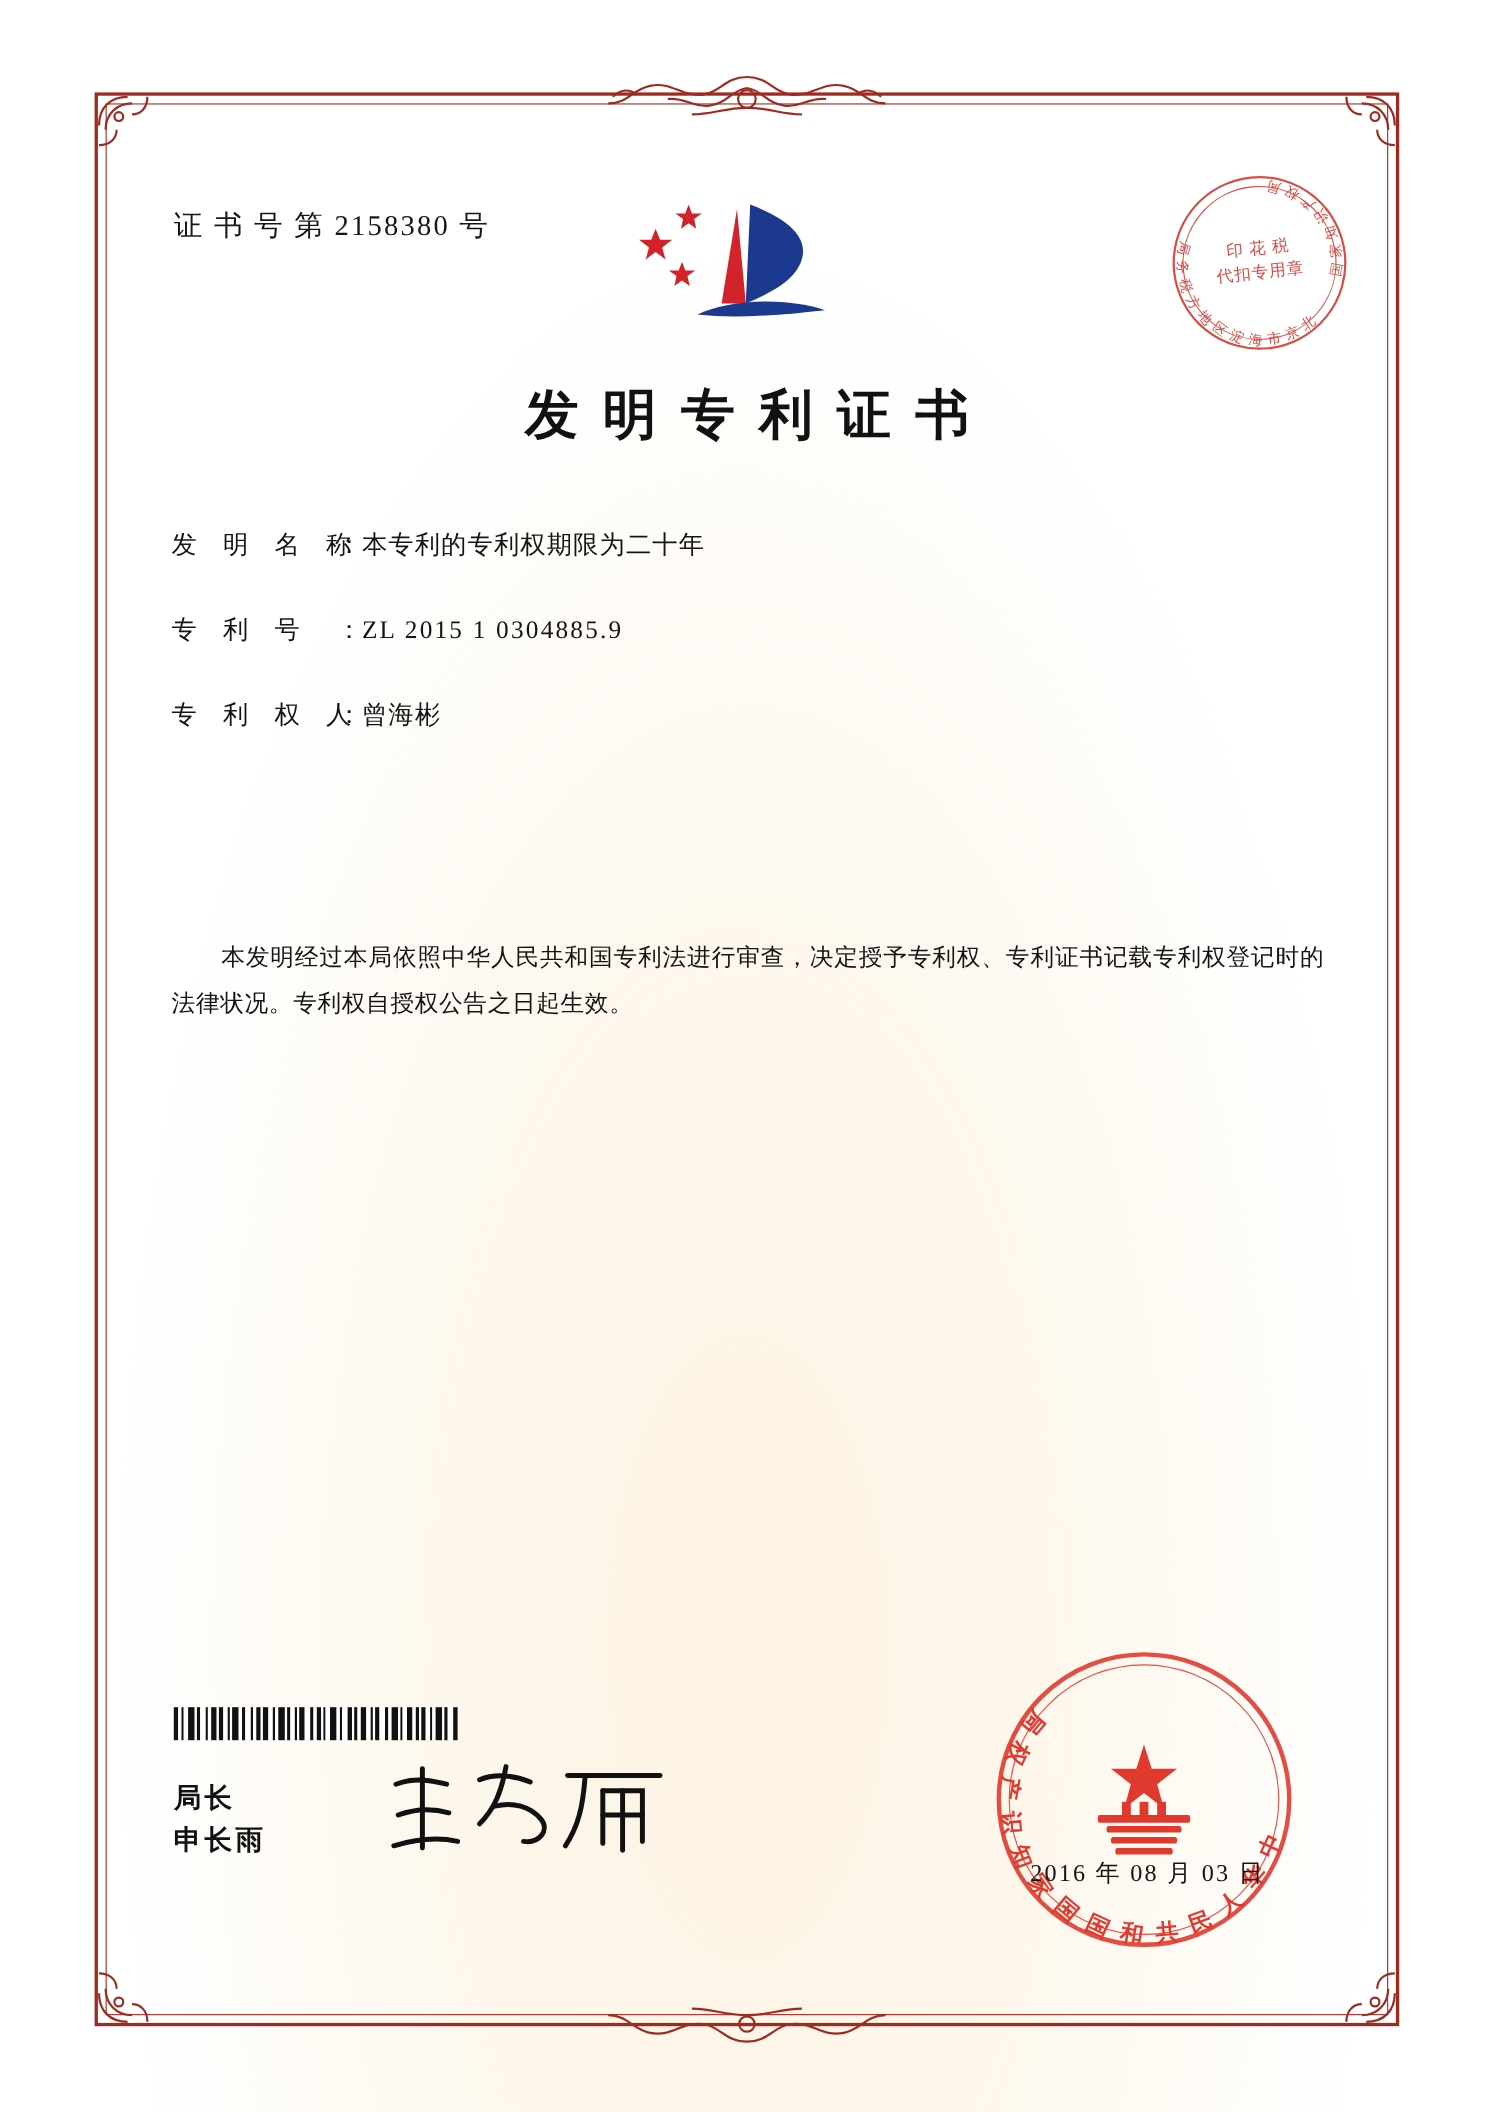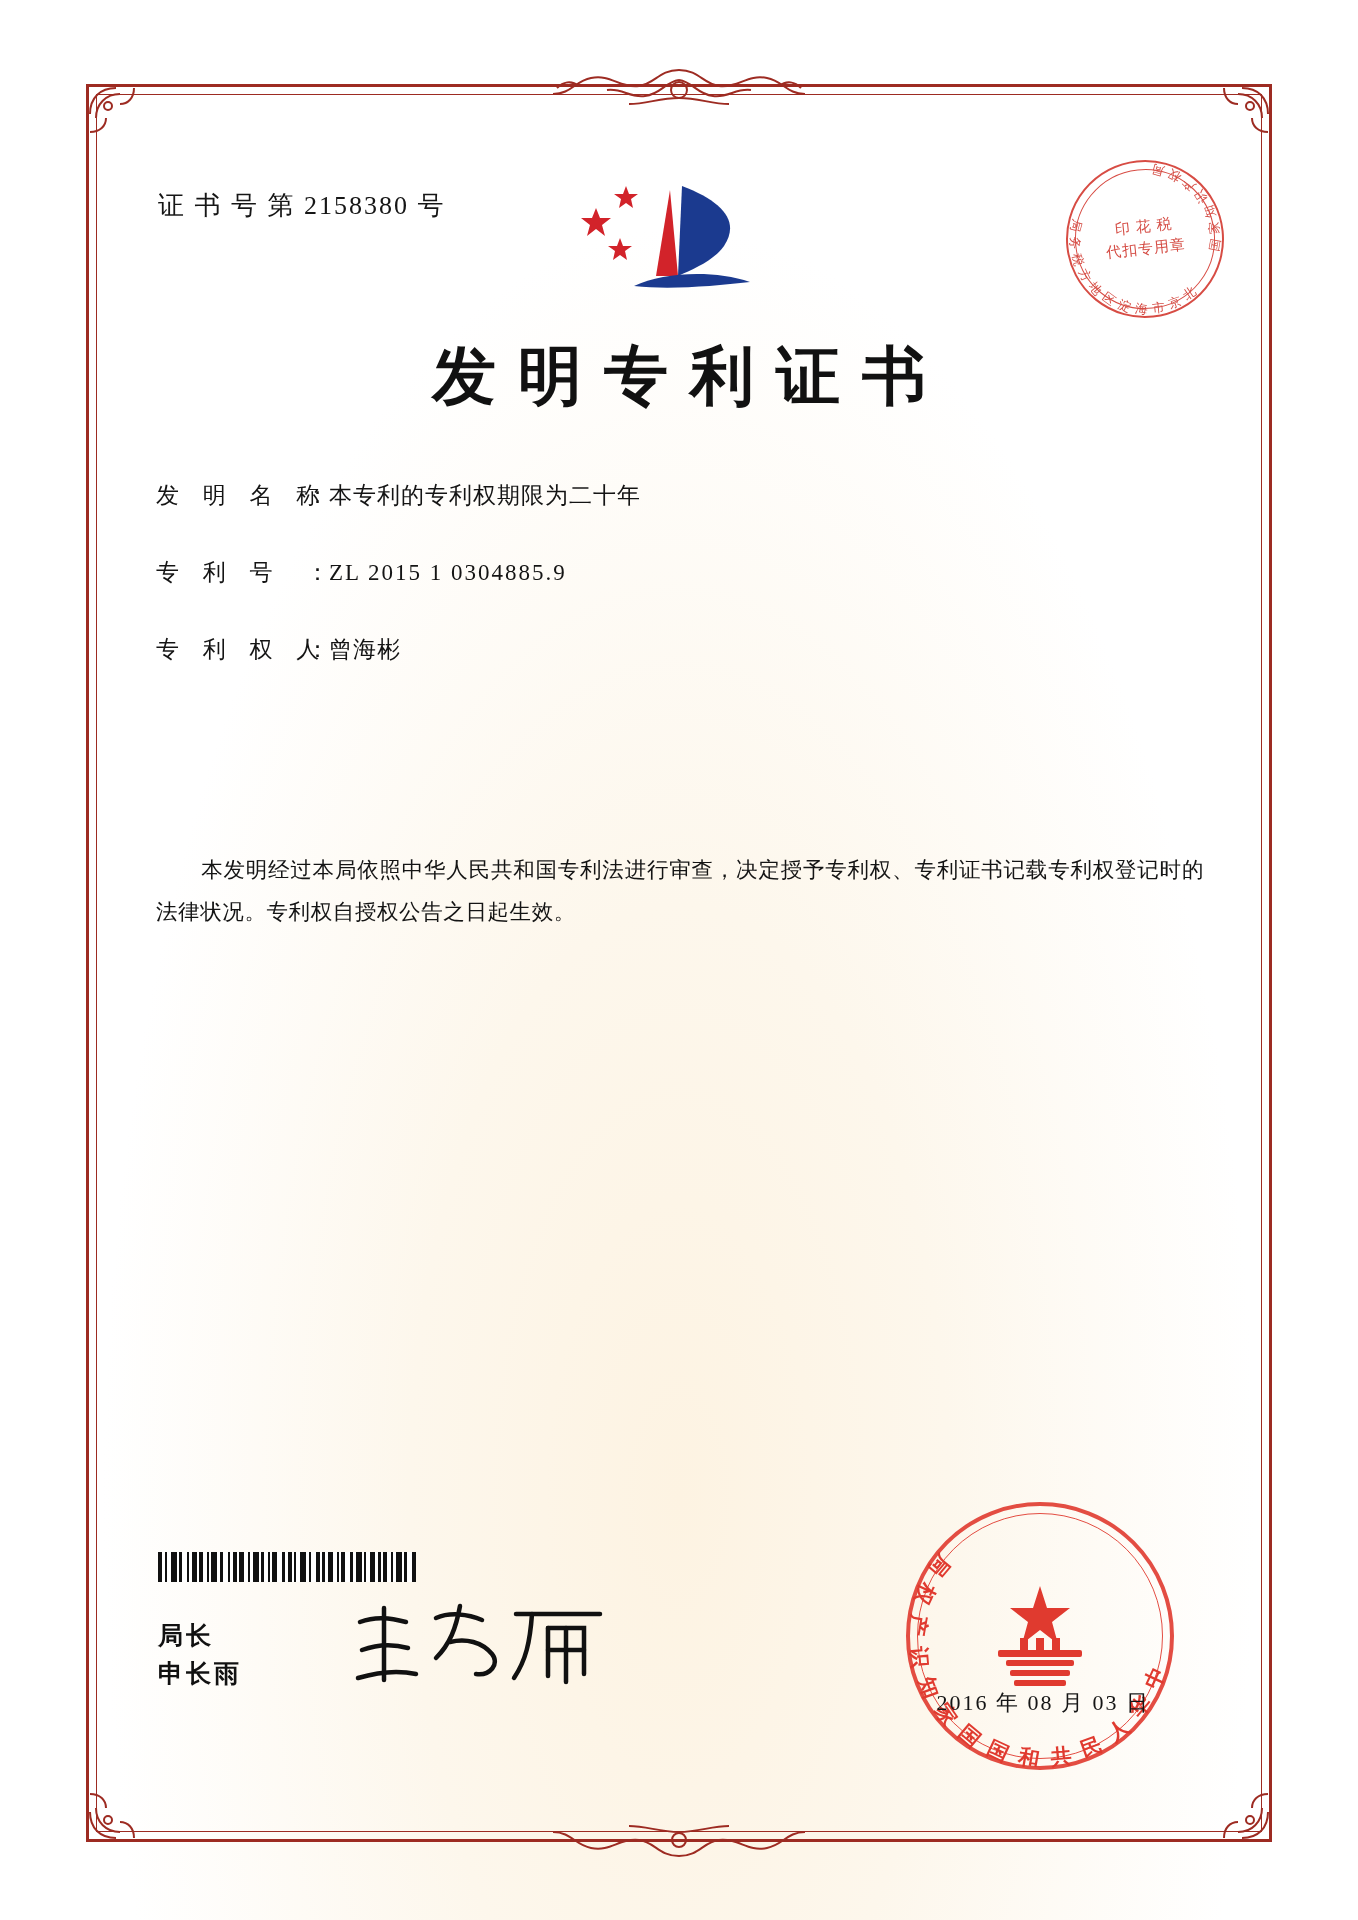--- a/index.html
+++ b/index.html
@@ -114,23 +114,23 @@
     left:0;right:0;top:50%;
     transform:translateY(-52%);
     text-align:center;
     font-size:15px;
     line-height:1.45;
     letter-spacing:1px;
   }
 
   .title{
     position:absolute;
-    left:0;right:0;top:183px;
+    left:0;right:0;top:195px;
     text-align:center;
-    font-size:64px;
+    font-size:49px;
     letter-spacing:22px;
     font-weight:bold;
     text-indent:22px;
     color:#111;
     font-family:"Liberation Serif", serif;
   }
 
   .fields{
     position:absolute;
     left:6px;right:0;top:330px;

